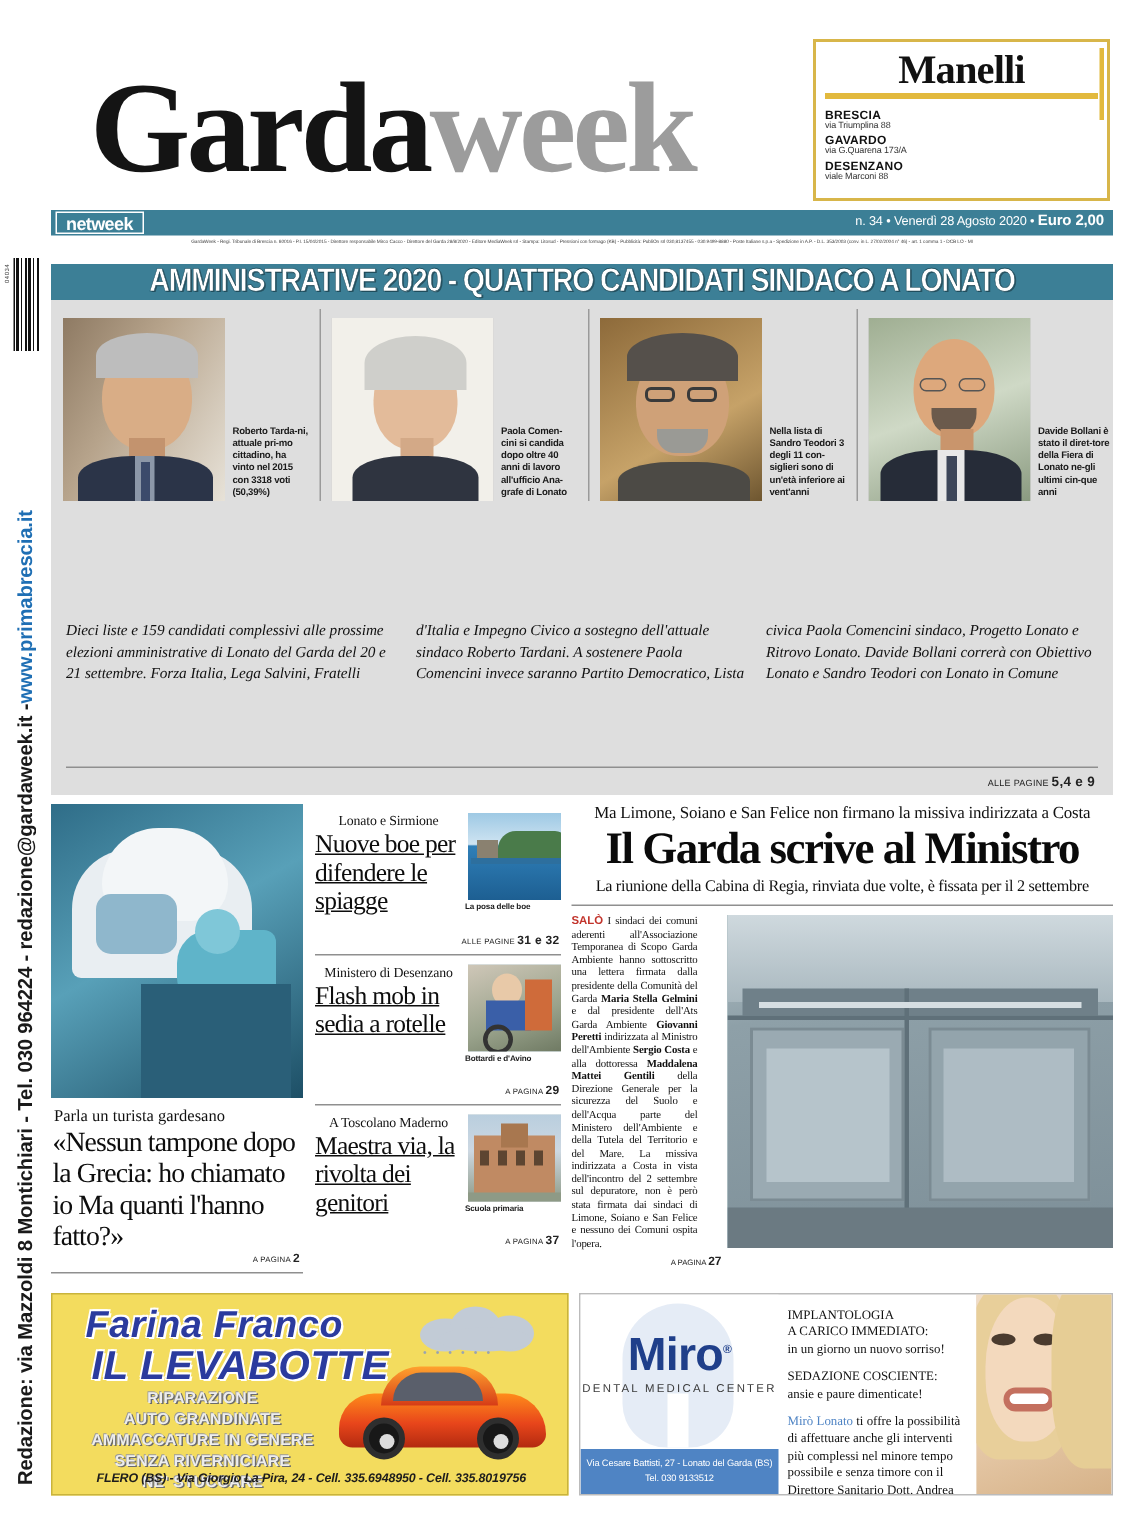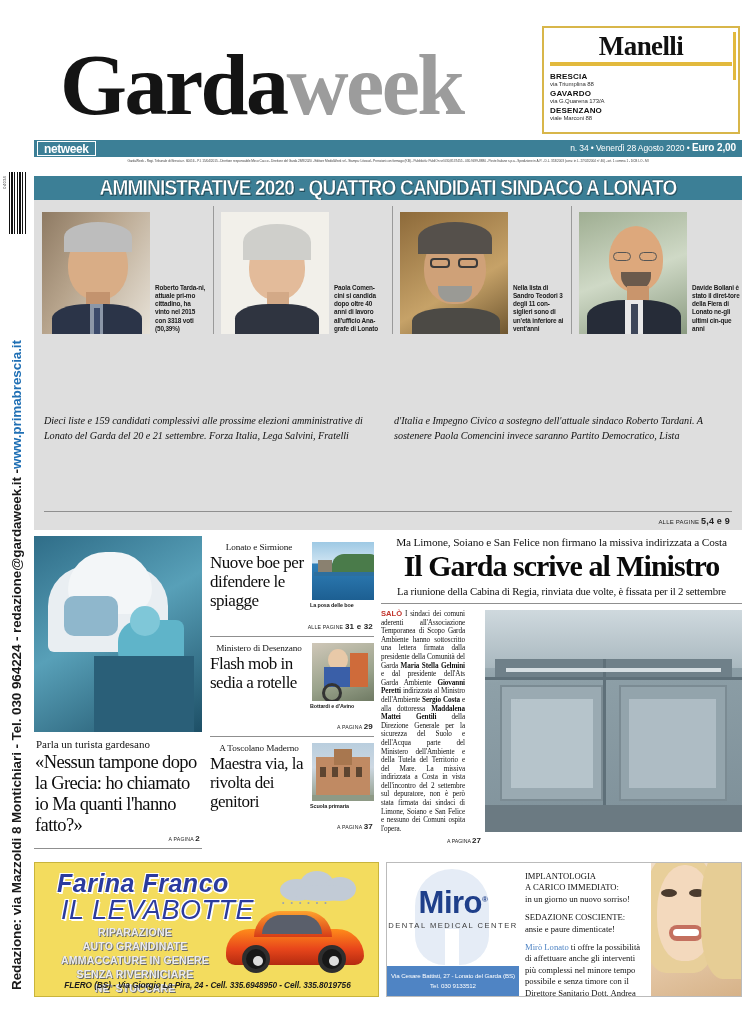--- a/index.html
+++ b/index.html
@@ -230,21 +230,21 @@
   }
   .brief { position: relative; height: 100px; }
   .brief + .brief { border-top: 1px solid #8f8f8f; }
   .brief-txt { position: absolute; left: 0; top: 6px; width: 98px; }
   .brief-kicker {
     font-family: "Liberation Serif", serif; font-size: 9.2px; color: #111;
     text-align: center; letter-spacing: -.1px;
   }
   .brief-head {
     font-family: "Liberation Serif", serif; font-size: 17px; line-height: 19px;
-    letter-spacing: -.5px; color: #0d0d0d; margin-top: 1px;
+    letter-spacing: -.5px; color: #0d0d0d; margin-top: 1px; text-decoration: underline;
   }
   .brief-img {
     position: absolute; right: 0; top: 6px; width: 62px; height: 58px;
     background: #b7c9cf; overflow: hidden;
   }
   .brief-cap {
     position: absolute; right: 0; top: 66px; width: 64px;
     font-family: "Liberation Sans", sans-serif; font-size: 5.4px;
     font-weight: bold; color: #1a1a1a; letter-spacing: -.1px;
   }
@@ -299,21 +299,21 @@
     background: #f3dc5e; border: 1px solid #c9b43c; overflow: hidden;
   }
   .farina-l1 {
     position: absolute; left: 22px; top: 6px;
     font-family: "Liberation Sans", sans-serif; font-style: italic; font-weight: bold;
     font-size: 25px; color: #2b3b9e; letter-spacing: .5px;
     text-shadow: 1.5px 1.5px 0 #fff, -1px -1px 0 #fff, 1px -1px 0 #fff, -1px 1px 0 #fff;
   }
   .farina-l2 {
     position: absolute; left: 26px; top: 32px;
-    font-family: "Liberation Sans", sans-serif; font-style: italic; font-weight: normal;
+    font-family: "Liberation Sans", sans-serif; font-style: italic; font-weight: bold;
     font-size: 27px; color: #2b3b9e; letter-spacing: .5px;
     text-shadow: 1.5px 1.5px 0 #fff, -1px -1px 0 #fff, 1px -1px 0 #fff, -1px 1px 0 #fff;
   }
   .farina-lines {
     position: absolute; left: 10px; top: 62px; width: 180px; text-align: center;
     font-family: "Liberation Sans", sans-serif; font-weight: bold;
     font-size: 10.5px; line-height: 14px; color: #ededed; letter-spacing: .2px;
     text-shadow: 1px 1px 0 #6b6b6b, -0.5px -0.5px 0 #9a9a9a;
   }
   .farina-foot {
@@ -513,20 +513,21 @@
           </div>
         </div>
         <div class="cand-cap">Davide Bollani è stato il diret-tore della Fiera di Lonato ne-gli ultimi cin-que anni</div>
       </div>
     </div>
 
 
     <div class="lead-cols">
       <div class="lead-col">Dieci liste e 159 candidati complessivi alle prossime elezioni amministrative di Lonato del Garda del 20 e 21 settembre. Forza Italia, Lega Salvini, Fratelli</div>
       <div class="lead-col">d'Italia e Impegno Civico a sostegno dell'attuale sindaco Roberto Tardani. A sostenere Paola Comencini invece saranno Partito Democratico, Lista</div>
+      <div class="lead-col">civica Paola Comencini sindaco, Progetto Lonato e Ritrovo Lonato. Davide Bollani correrà con Obiettivo Lonato e Sandro Teodori con Lonato in Comune</div>
     </div>
 
     <div class="lead-rule"></div>
     <div class="refpages">
       <span>ALLE PAGINE </span><b>5,4 e 9</b>
     </div>
   </div>
 
   <div class="mid">
 

